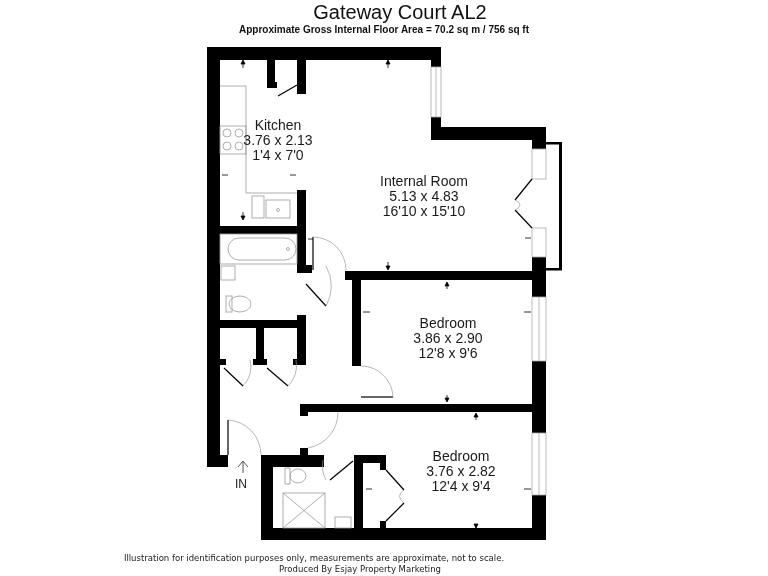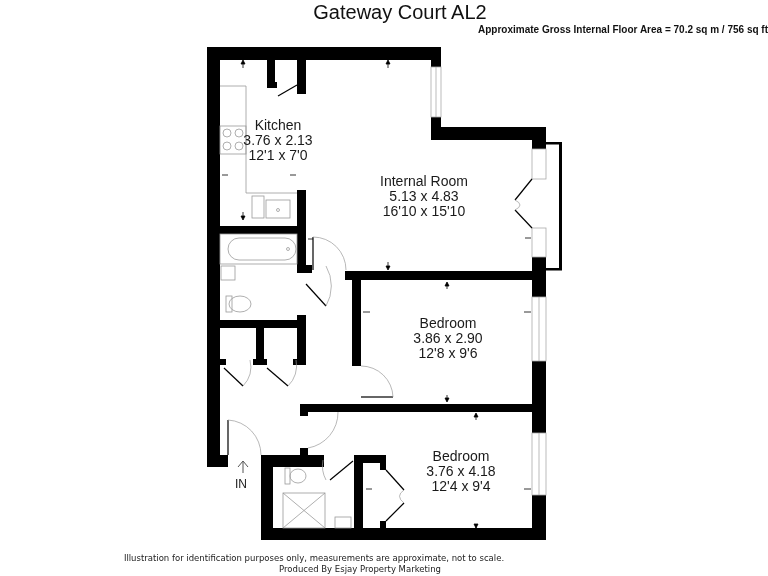--- a/index.html
+++ b/index.html
@@ -1,18 +1,18 @@
 <!DOCTYPE html>
 <html><head>
   <meta charset="utf-8">
   <style>
     html, body { margin: 0; padding: 0; background: #ffffff; }
     body { width: 768px; height: 576px; position: relative; overflow: hidden; font-family: "Liberation Sans", sans-serif; color: #111; }
     .title { position: absolute; left: 0; width: 768px; top: 1px; text-align: center; font-size: 20px; font-weight: normal; margin-left: 16px; }
-    .subtitle { position: absolute; left: 0; width: 768px; top: 24px; text-align: right; font-size: 10px; font-weight: bold; }
+    .subtitle { position: absolute; left: 0; width: 768px; top: 24px; text-align: center; font-size: 10px; font-weight: bold; }
     .footer { position: absolute; left: 0; width: 628px; text-align: center; font-size: 8.5px; font-family: "DejaVu Sans", sans-serif; color: #222; }
     .footer.l1 { top: 553px; }
     .footer.l2 { top: 564px; padding-left: 46px; }
     svg.plan { position: absolute; left: 0; top: 0; }
     .room-label { position: absolute; text-align: center; font-size: 14px; line-height: 15px; color: #1a1a1a; white-space: nowrap; transform: translateX(-50%); }
     .in-label { position: absolute; font-size: 12px; color: #1a1a1a; }
   </style>
 </head>
 <body>
 
@@ -186,34 +186,34 @@
 
   <g stroke="#555" stroke-width="1" fill="none">
     <line x1="243" y1="462" x2="243" y2="473"></line>
     <polyline points="238,467 243,461 248,467"></polyline>
   </g>
 </svg>
 
 <div class="room-label" style="left:278px; top:118px;">
   <div>Kitchen</div>
   <div>3.76 x 2.13</div>
-  <div>12'1 x 7'0</div>
+  <div>1'4 x 7'0</div>
 </div>
 <div class="room-label" style="left:424px; top:174px;">
   <div>Internal Room</div>
   <div>5.13 x 4.83</div>
   <div>16'10 x 15'10</div>
 </div>
 <div class="room-label" style="left:448px; top:316px;">
   <div>Bedroom</div>
   <div>3.86 x 2.90</div>
   <div>12'8 x 9'6</div>
 </div>
 <div class="room-label" style="left:461px; top:449px;">
   <div>Bedroom</div>
-  <div>3.76 x 4.18</div>
+  <div>3.76 x 2.82</div>
   <div>12'4 x 9'4</div>
 </div>
 
 <div class="in-label" style="left:235px; top:477px;">IN</div>
 
 <div class="footer l1">Illustration for identification purposes only, measurements are approximate, not to scale.</div>
 <div class="footer l2">Produced By Esjay Property Marketing</div>
 
 </body></html>

